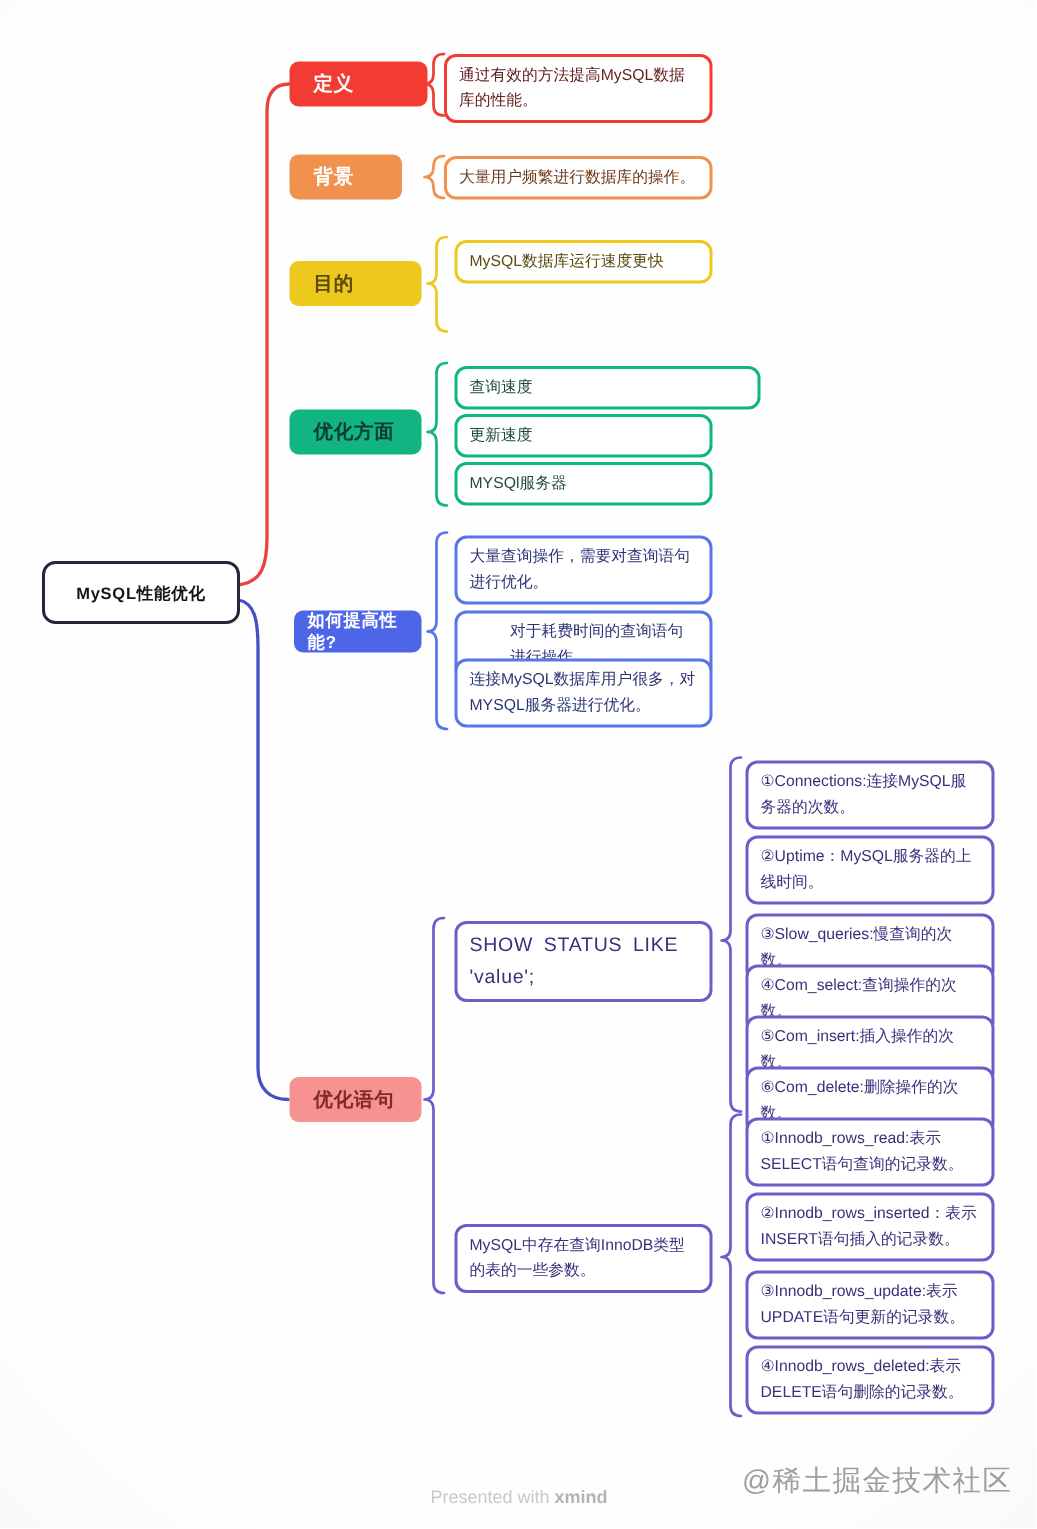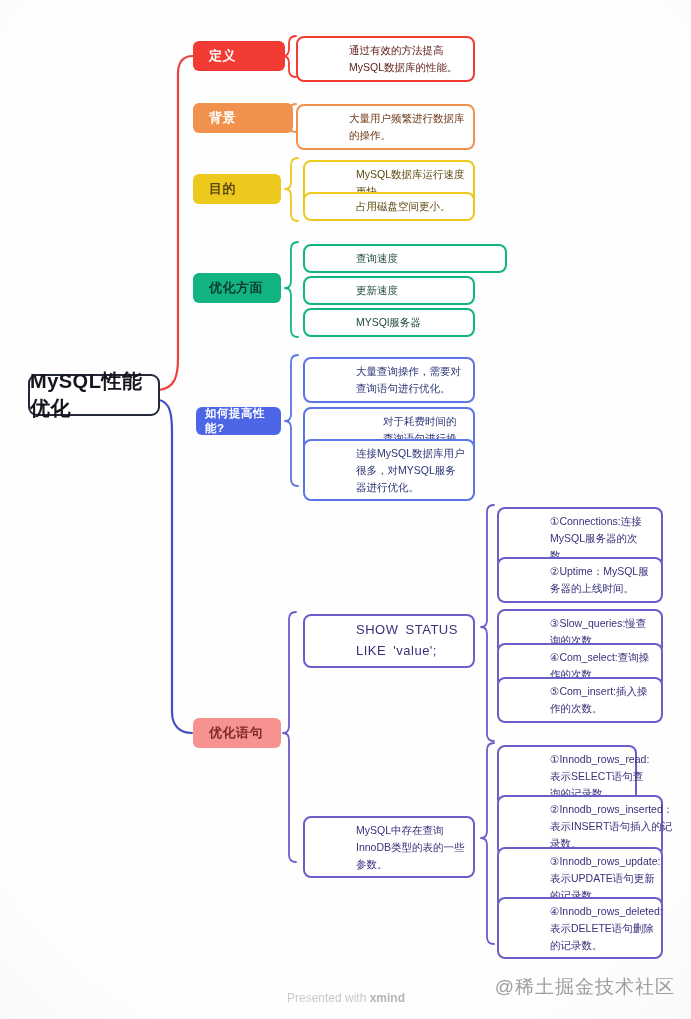--- a/index.html
+++ b/index.html
@@ -18,33 +18,33 @@
   .t-orange{background:var(--p-orange);color:#ffffff;}
   .t-yellow{background:var(--p-yellow);color:var(--p-yellow-dark);}
   .t-green{background:var(--p-green);color:var(--p-green-topic);}
   .t-blue{background:var(--p-blue);color:#ffffff;font-size:11.5px;padding-left:9px;}
   .t-salmon{background:var(--p-salmon);color:var(--p-salmon-dark);}
   .leaf{
     position:absolute;box-sizing:border-box;background:#ffffff;border-radius:8px;
     border:2px solid #999;font-size:10.5px;line-height:1.6;padding:4px 8px;
     letter-spacing:0;display:flex;align-items:center;
   }
-  .leaf span{display:block;margin-left:43px;}
+  .leaf span{display:block;}
   .l-red{border-color:var(--p-red);color:var(--p-red-dark);}
   .l-orange{border-color:var(--p-orange);color:var(--p-orange-dark);}
   .l-yellow{border-color:var(--p-yellow);color:var(--p-yellow-dark);}
   .l-green{border-color:var(--p-green);color:var(--p-green-dark);}
   .l-blue{border-color:var(--p-blue-border);color:var(--p-blue-dark);}
   .l-purple{border-color:var(--p-purple);color:var(--p-purple-dark);}
   .l-code{letter-spacing:.5px;word-spacing:3px;font-size:13px;}
   #root-node{
     position:absolute;left:28px;top:374px;width:132px;height:42px;box-sizing:border-box;
     background:#ffffff;border:2.5px solid var(--p-root-border);border-radius:9px;
     display:flex;align-items:center;justify-content:center;
-    font-size:20px;font-weight:bold;color:#15161d;letter-spacing:.5px;
+    font-size:11px;font-weight:bold;color:#15161d;letter-spacing:.5px;
   }
   #footer-presented{
     position:absolute;left:246px;top:991px;width:200px;text-align:center;
     font-size:12px;color:#c9c9c9;
   }
   #footer-presented b{color:#b4b4b4;}
   #footer-credit{
     position:absolute;left:480px;top:974px;width:195px;text-align:right;
     font-size:19px;color:#9e9e9e;letter-spacing:1px;
   }
@@ -63,38 +63,35 @@
       <path d="M 298 242 Q 291 242 291 249 L 291 281 Q 291 288 285 288 Q 291 288 291 295 L 291 330 Q 291 337 298 337" fill="none" stroke="#12b481" stroke-width="1.8" stroke-linecap="round" stroke-linejoin="round"></path>
       <path d="M 298 355 Q 291 355 291 362 L 291 414 Q 291 421 285 421 Q 291 421 291 428 L 291 479 Q 291 486 298 486" fill="none" stroke="#5b74e8" stroke-width="1.8" stroke-linecap="round" stroke-linejoin="round"></path>
       <path d="M 296 612 Q 289 612 289 619 L 289 726 Q 289 733 283 733 Q 289 733 289 740 L 289 855 Q 289 862 296 862" fill="none" stroke="#6a5ec9" stroke-width="1.8" stroke-linecap="round" stroke-linejoin="round"></path>
       <path d="M 494 505 Q 487 505 487 512 L 487 620 Q 487 627 481 627 Q 487 627 487 634 L 487 734 Q 487 741 494 741" fill="none" stroke="#6a5ec9" stroke-width="1.8" stroke-linecap="round" stroke-linejoin="round"></path>
       <path d="M 494 743 Q 487 743 487 750 L 487 831 Q 487 838 481 838 Q 487 838 487 845 L 487 937 Q 487 944 494 944" fill="none" stroke="#6a5ec9" stroke-width="1.8" stroke-linecap="round" stroke-linejoin="round"></path>
     </svg>
 
   <div id="root-node">MySQL性能优化</div>
 
   <div class="topic t-red" style="left:193px;top:41px;width:92px;height:30px;font-family:Liberation Serif, serif;">定义</div>
-  <div class="topic t-orange" style="left:193px;top:103px;width:100px;height:30px;">背景</div>
+  <div class="topic t-orange" style="left:193px;top:103px;width:75px;height:30px;">背景</div>
   <div class="topic t-yellow" style="left:193px;top:174px;width:88px;height:30px;">目的</div>
   <div class="topic t-green" style="left:193px;top:273px;width:88px;height:30px;">优化方面</div>
   <div class="topic t-blue" style="left:196px;top:407px;width:85px;height:28px;">如何提高性能?</div>
   <div class="topic t-salmon" style="left:193px;top:718px;width:88px;height:30px;">优化语句</div>
 
   <div class="leaf l-red" style="left:296px;top:36px;width:179px;min-height:41px;">
       <span>通过有效的方法提高MySQL数据库的性能。</span>
     </div>
   <div class="leaf l-orange" style="left:296px;top:104px;width:179px;min-height:28px;">
       <span>大量用户频繁进行数据库的操作。</span>
     </div>
 
   <div class="leaf l-yellow" style="left:303px;top:160px;width:172px;min-height:27px;">
       <span>MySQL数据库运行速度更快</span>
-    </div>
-  <div class="leaf l-yellow" style="left:303px;top:192px;width:172px;min-height:27px;">
-      <span>占用磁盘空间更小。</span>
     </div>
 
   <div class="leaf l-green" style="left:303px;top:244px;width:204px;min-height:27px;">
       <span>查询速度</span>
     </div>
   <div class="leaf l-green" style="left:303px;top:276px;width:172px;min-height:27px;">
       <span>更新速度</span>
     </div>
   <div class="leaf l-green" style="left:303px;top:308px;width:172px;min-height:27px;">
       <span>MYSQl服务器</span>
@@ -125,22 +122,25 @@
     </div>
   <div class="leaf l-purple" style="left:497px;top:609px;width:166px;min-height:28px;">
       <span>③Slow_queries:慢查询的次数。</span>
     </div>
   <div class="leaf l-purple" style="left:497px;top:643px;width:166px;min-height:28px;">
       <span>④Com_select:查询操作的次数。</span>
     </div>
   <div class="leaf l-purple" style="left:497px;top:677px;width:166px;min-height:28px;">
       <span>⑤Com_insert:插入操作的次数。</span>
     </div>
+  <div class="leaf l-purple" style="left:497px;top:711px;width:166px;min-height:28px;">
+      <span>⑥Com_delete:删除操作的次数。</span>
+    </div>
 
-  <div class="leaf l-purple" style="left:497px;top:745px;width:140px;min-height:45px;">
+  <div class="leaf l-purple" style="left:497px;top:745px;width:166px;min-height:45px;">
       <span>①Innodb_rows_read:表示SELECT语句查询的记录数。</span>
     </div>
   <div class="leaf l-purple" style="left:497px;top:795px;width:166px;min-height:45px;">
       <span>②Innodb_rows_inserted：表示INSERT语句插入的记录数。</span>
     </div>
   <div class="leaf l-purple" style="left:497px;top:847px;width:166px;min-height:45px;">
       <span>③Innodb_rows_update:表示UPDATE语句更新的记录数。</span>
     </div>
   <div class="leaf l-purple" style="left:497px;top:897px;width:166px;min-height:45px;">
       <span>④Innodb_rows_deleted:表示DELETE语句删除的记录数。</span>

